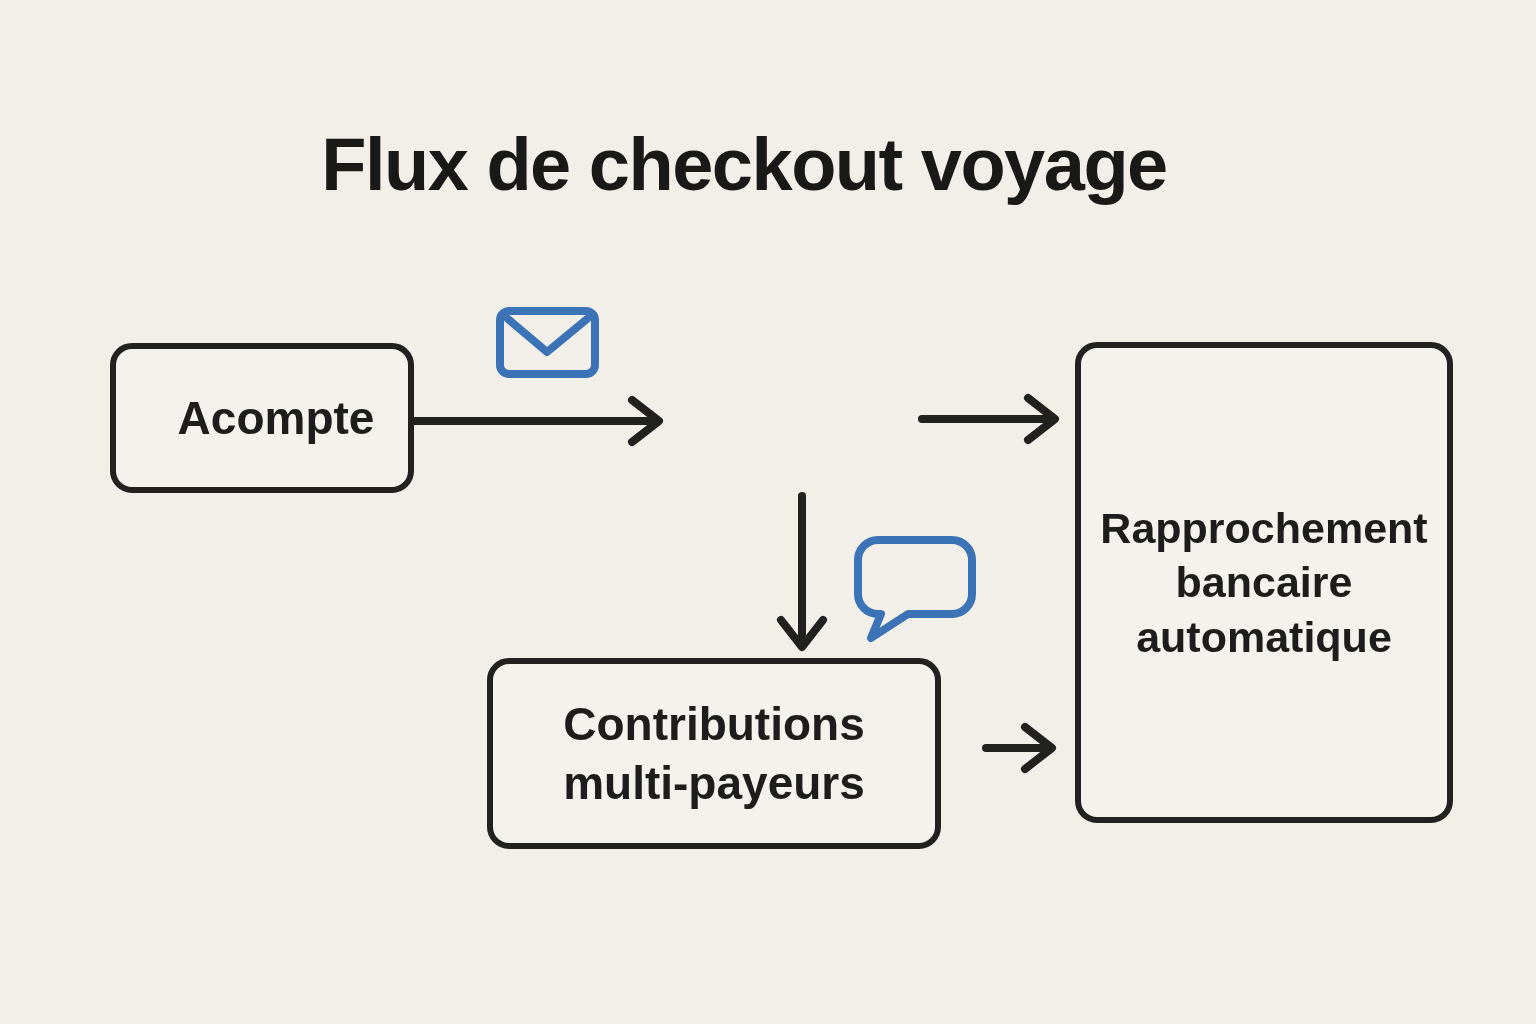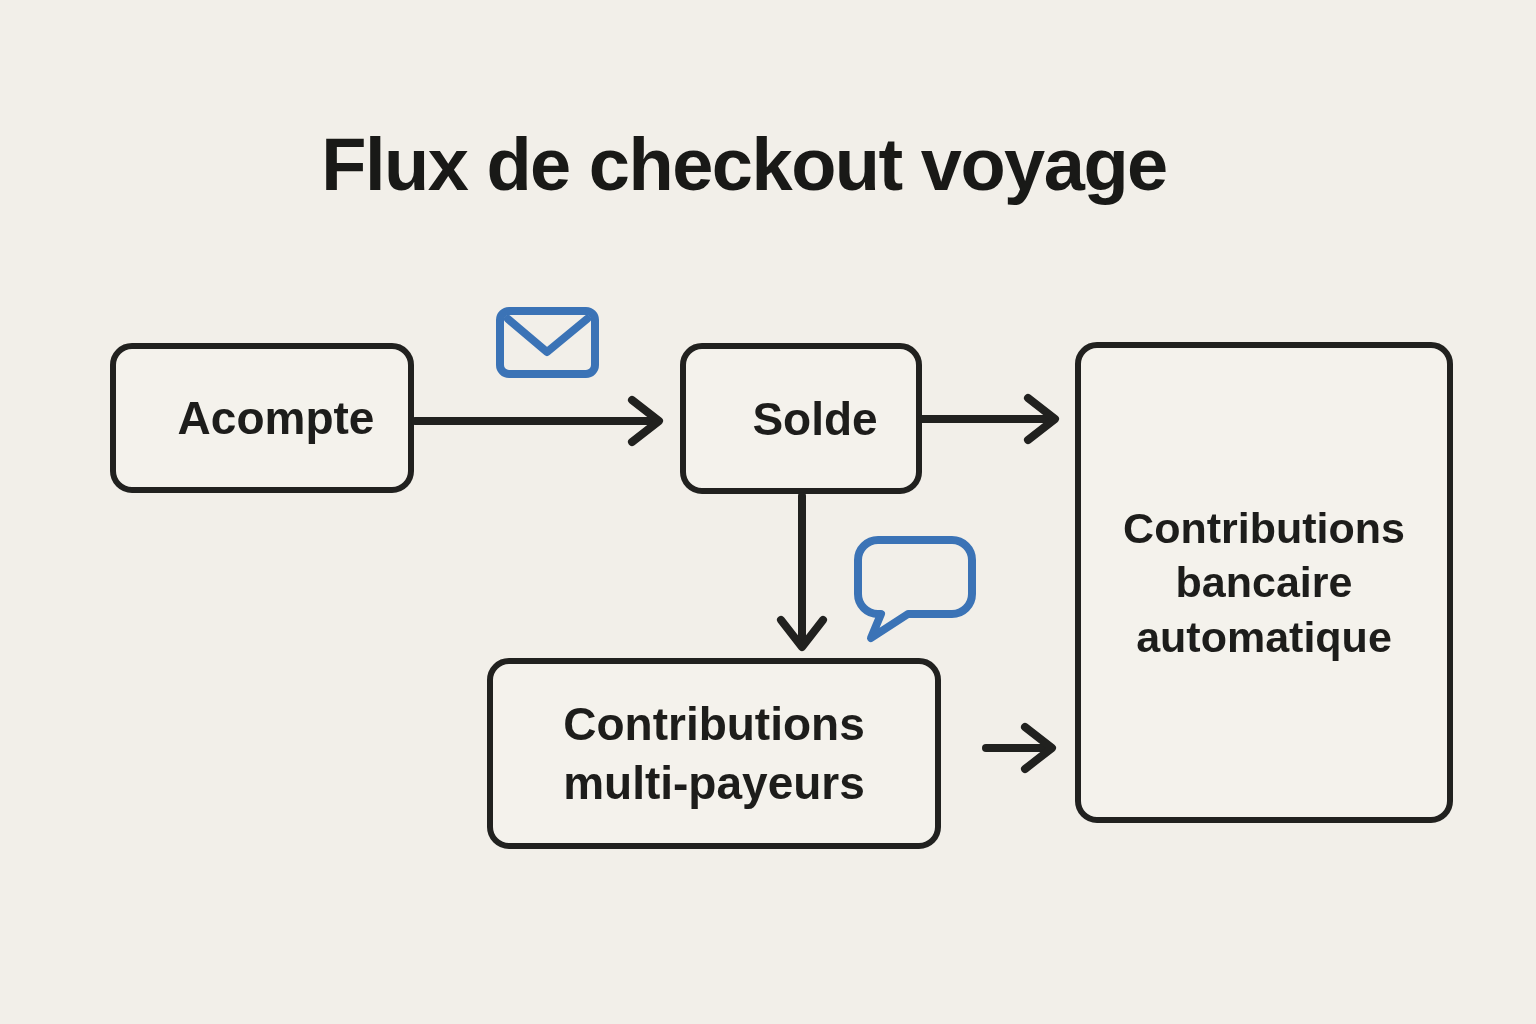--- a/index.html
+++ b/index.html
@@ -40,30 +40,27 @@
 <body>
 
 <div class="canvas">
 
   <div class="title">Flux de checkout voyage</div>
 
   <div class="node node-acompte">
     <span>Acompte</span>
   </div>
 
-  <div class="node node-solde">
-    <span>Solde</span>
-  </div>
 
   <div class="node node-contributions">
     <span>Contributions multi-payeurs</span>
   </div>
 
   <div class="node node-rapprochement">
-    <span>Contributions bancaire automatique</span>
+    <span>Rapprochement bancaire automatique</span>
   </div>
 
   <svg class="overlay" viewBox="0 0 1536 1024">
 
     <g stroke="#21211f" stroke-width="8" fill="none" stroke-linecap="round" stroke-linejoin="round">
       <path d="M 415 421 H 652"></path>
       <path d="M 632 400 L 659 421 L 632 442"></path>
     </g>
 
     <g stroke="#21211f" stroke-width="8" fill="none" stroke-linecap="round" stroke-linejoin="round">

